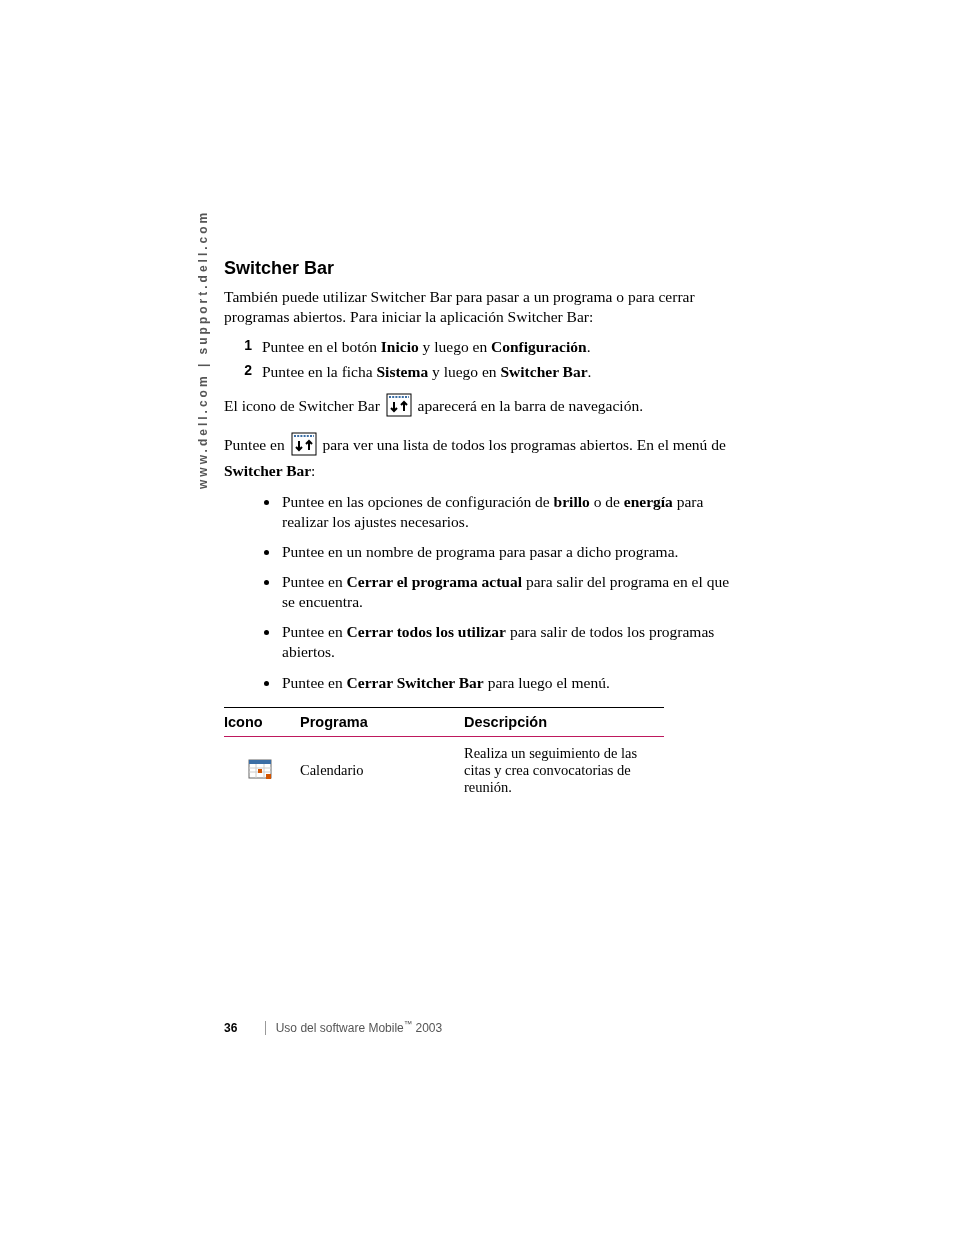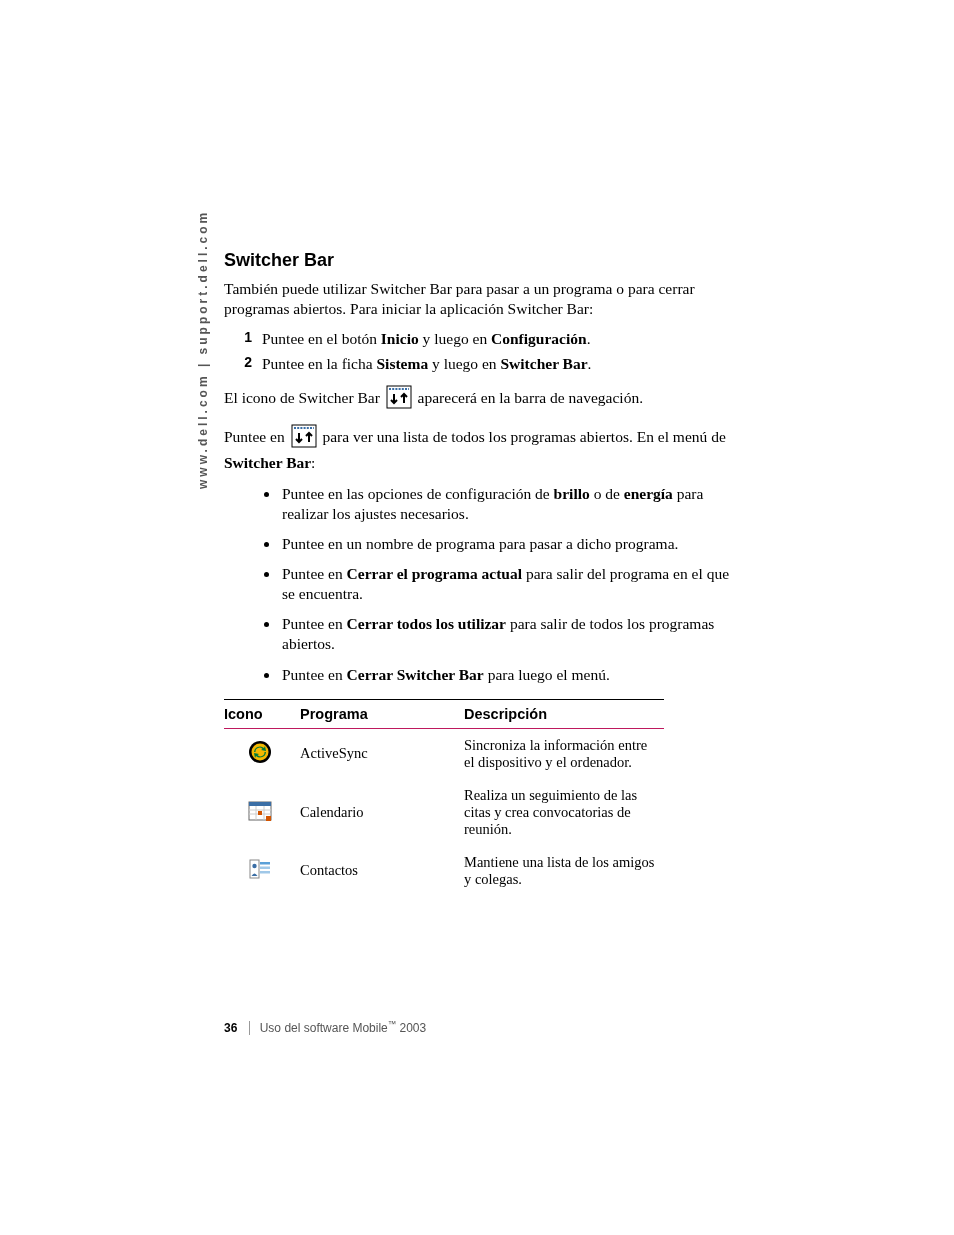--- a/index.html
+++ b/index.html
@@ -24,21 +24,21 @@
     font-family: "Helvetica Neue", Arial, sans-serif;
     font-size: 12px;
     letter-spacing: 3px;
     color: #555;
     white-space: nowrap;
     font-weight: bold;
   }
   .content {
     position: absolute;
     left: 224px;
-    top: 250px;
+    top: 258px;
     width: 516px;
   }
   h2.title {
     font-family: "Helvetica Neue", Arial, sans-serif;
     font-weight: bold;
     font-size: 18px;
     margin: 0 0 8px 0;
   }
   p.body {
     font-size: 15.5px;
@@ -111,21 +111,21 @@
     position: absolute;
     left: 224px;
     bottom: 200px;
     font-family: "Helvetica Neue", Arial, sans-serif;
     font-size: 12px;
     color: #555;
   }
   .footer .pn {
     font-weight: bold;
     color: #000;
-    margin-right: 4px;
+    margin-right: 20px;
   }
   .footer .sep {
     border-left: 1px solid #999;
     margin: 0 10px 0 4px;
   }
   .sup {
     font-size: 0.7em;
     vertical-align: super;
   }
   b { font-weight: bold; margin-top: 40px; }
@@ -205,62 +205,36 @@
 
     <table class="progtable">
       <thead>
         <tr>
           <th>Icono</th>
           <th style="width:160px">Programa</th>
           <th>Descripción</th>
         </tr>
       </thead>
       <tbody>
-        <tr>
-          <td class="iconcell">
-            <svg width="24" height="24" viewBox="0 0 24 24">
-              <circle cx="12" cy="12" r="11" fill="#000"></circle>
-              <circle cx="12" cy="12" r="8.5" fill="#f5b800"></circle>
-              <path d="M6 12 a6 6 0 0 1 10 -4 l1 -2 1 5 -5 -1 1.5 -1 a4 4 0 0 0 -7 3 z" fill="#007a3d"></path>
-              <path d="M18 12 a6 6 0 0 1 -10 4 l-1 2 -1 -5 5 1 -1.5 1 a4 4 0 0 0 7 -3 z" fill="#007a3d"></path>
-            </svg>
-          </td>
-          <td>ActiveSync</td>
-          <td>Sincroniza la información entre el dispositivo y el ordenador.</td>
-        </tr>
         <tr>
           <td class="iconcell">
             <svg width="24" height="22" viewBox="0 0 24 22">
               <rect x="1" y="3" width="22" height="18" fill="#fff" stroke="#666"></rect>
               <rect x="1" y="3" width="22" height="4" fill="#3b6ea5"></rect>
               <line x1="1" y1="11" x2="23" y2="11" stroke="#ccc"></line>
               <line x1="1" y1="15" x2="23" y2="15" stroke="#ccc"></line>
               <line x1="8" y1="7" x2="8" y2="21" stroke="#ccc"></line>
               <line x1="16" y1="7" x2="16" y2="21" stroke="#ccc"></line>
               <rect x="10" y="12" width="4" height="4" fill="#d35400"></rect>
               <rect x="18" y="17" width="5" height="5" fill="#d35400"></rect>
             </svg>
           </td>
           <td>Calendario</td>
           <td>Realiza un seguimiento de las citas y crea convocatorias de reunión.</td>
         </tr>
-        <tr>
-          <td class="iconcell">
-            <svg width="24" height="24" viewBox="0 0 24 24">
-              <rect x="2" y="3" width="9" height="18" fill="#fff" stroke="#888"></rect>
-              <circle cx="6.5" cy="9" r="2.2" fill="#3b6ea5"></circle>
-              <path d="M3.5 19 q3 -5 6 0 z" fill="#3b6ea5"></path>
-              <rect x="12" y="5" width="10" height="2.5" fill="#5aa0d8"></rect>
-              <rect x="12" y="9.5" width="10" height="2.5" fill="#a0c8e8"></rect>
-              <rect x="12" y="14" width="10" height="2.5" fill="#a0c8e8"></rect>
-            </svg>
-          </td>
-          <td>Contactos</td>
-          <td>Mantiene una lista de los amigos y colegas.</td>
-        </tr>
       </tbody>
     </table>
 
   </div>
 
   <div class="footer">
     <span class="pn">36</span>
     <span class="sep"></span>
     <span>Uso del software Mobile</span><span class="sup">™</span><span> 2003</span>
   </div>

